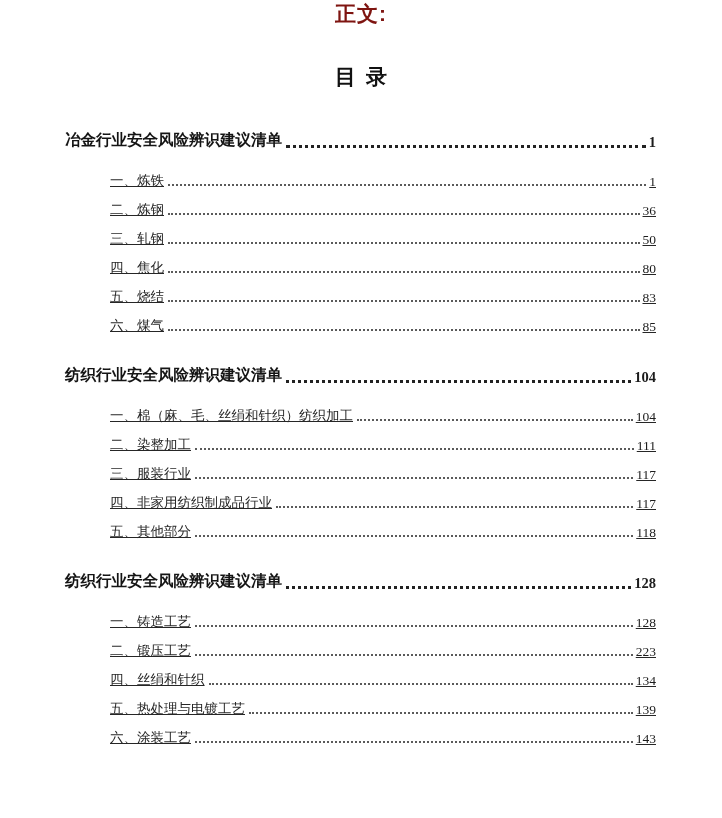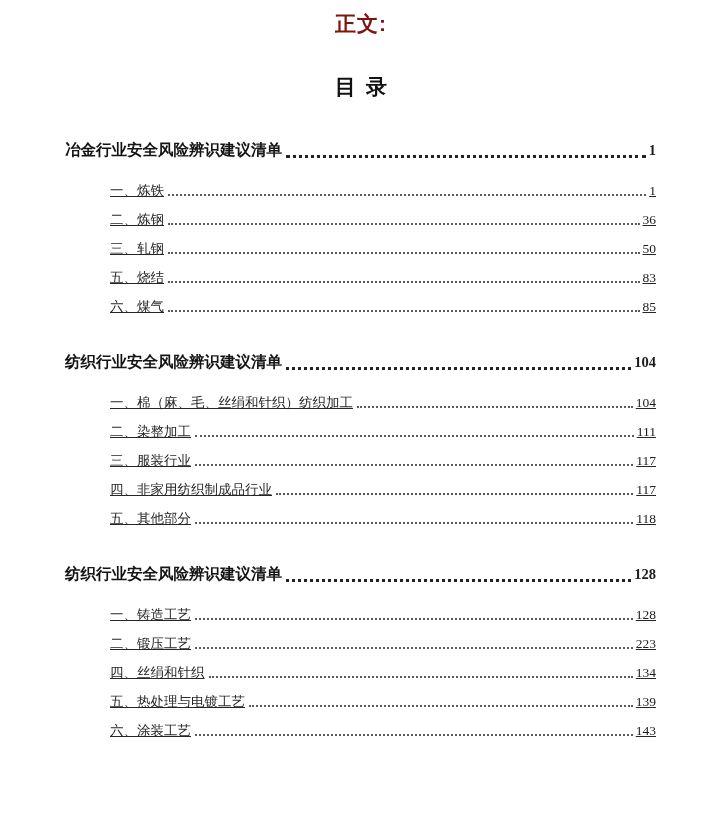--- a/index.html
+++ b/index.html
@@ -3,21 +3,21 @@
 <meta charset="utf-8">
 <style>
   * { margin: 0; padding: 0; box-sizing: border-box; }
   html, body { width: 722px; background: #ffffff; }
   body {
     height: 818px;
     font-family: "Liberation Serif", "DejaVu Serif", serif;
     color: #1c1c1c;
     overflow: hidden;
   }
-  .page { width: 722px; height: 818px; padding-top: 10px; }
+  .page { width: 722px; height: 818px; }
 
   .top-label {
     text-align: center;
     font-family: "Liberation Sans", "DejaVu Sans", sans-serif;
     font-weight: bold;
     font-size: 21px;
     letter-spacing: 1px;
     color: #7e1410;
   }
 
@@ -27,23 +27,23 @@
     font-family: "Liberation Serif", "DejaVu Serif", serif;
     font-weight: bold;
     font-size: 21px;
     letter-spacing: 10px;
     text-indent: 10px; 
     color: #111;
   }
 
   .toc { margin: 36px 66px 0 65px; }
 
-  .sec + .sec { margin-top: 28px; }
+  .sec + .sec { margin-top: 22px; }
 
-  .row { display: flex; align-items: center; }
+  .row { display: flex; align-items: flex-end; }
 
   .row.head {
     font-family: "Liberation Sans", "DejaVu Sans", sans-serif;
     font-weight: bold;
     font-size: 15.5px;
     color: #141414;
     padding: 3px 0 15px 0;
     cursor: pointer;
   }
   .row.item {
@@ -95,20 +95,25 @@
         </div>
         <div class="row item">
           <span class="lbl">二、炼钢</span>
           <span class="leader"></span>
           <span class="pg">36</span>
         </div>
         <div class="row item">
           <span class="lbl">三、轧钢</span>
           <span class="leader"></span>
           <span class="pg">50</span>
+        </div>
+        <div class="row item">
+          <span class="lbl">四、焦化</span>
+          <span class="leader"></span>
+          <span class="pg">80</span>
         </div>
         <div class="row item">
           <span class="lbl">五、烧结</span>
           <span class="leader"></span>
           <span class="pg">83</span>
         </div>
         <div class="row item">
           <span class="lbl">六、煤气</span>
           <span class="leader"></span>
           <span class="pg">85</span>

